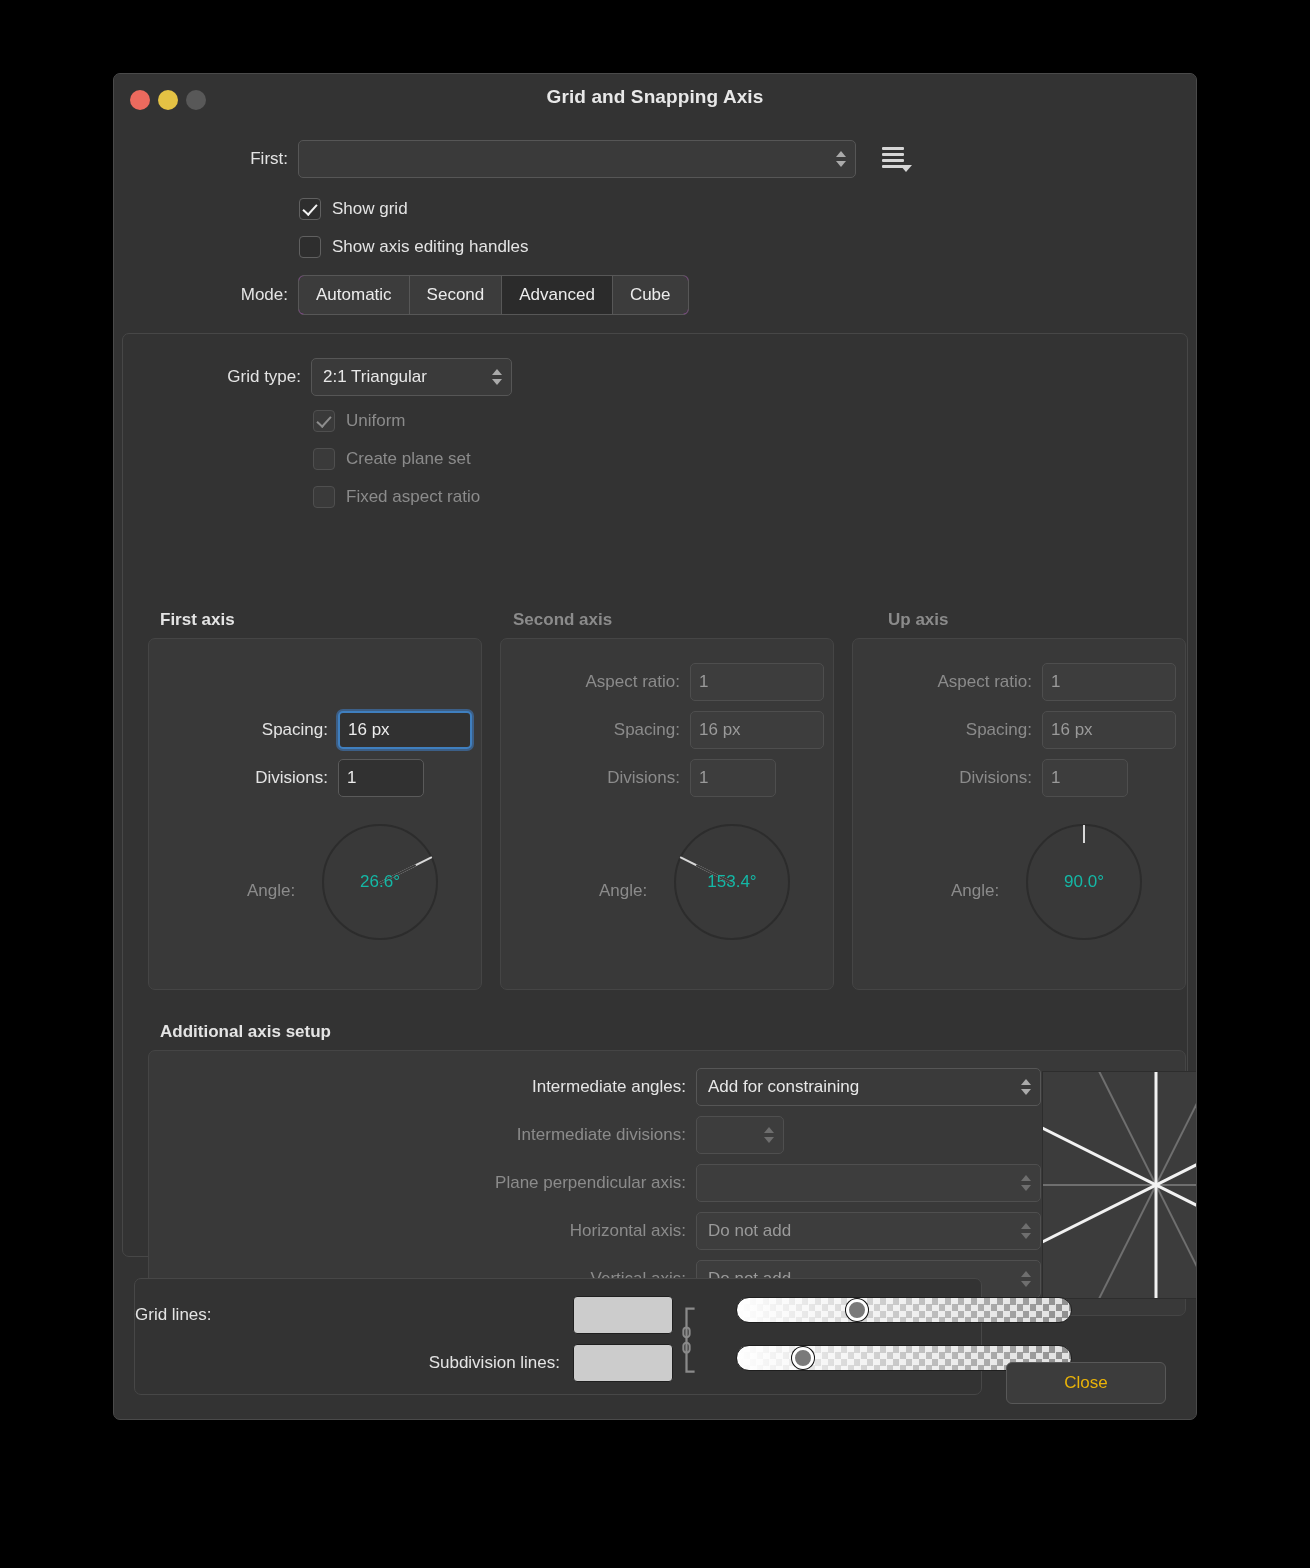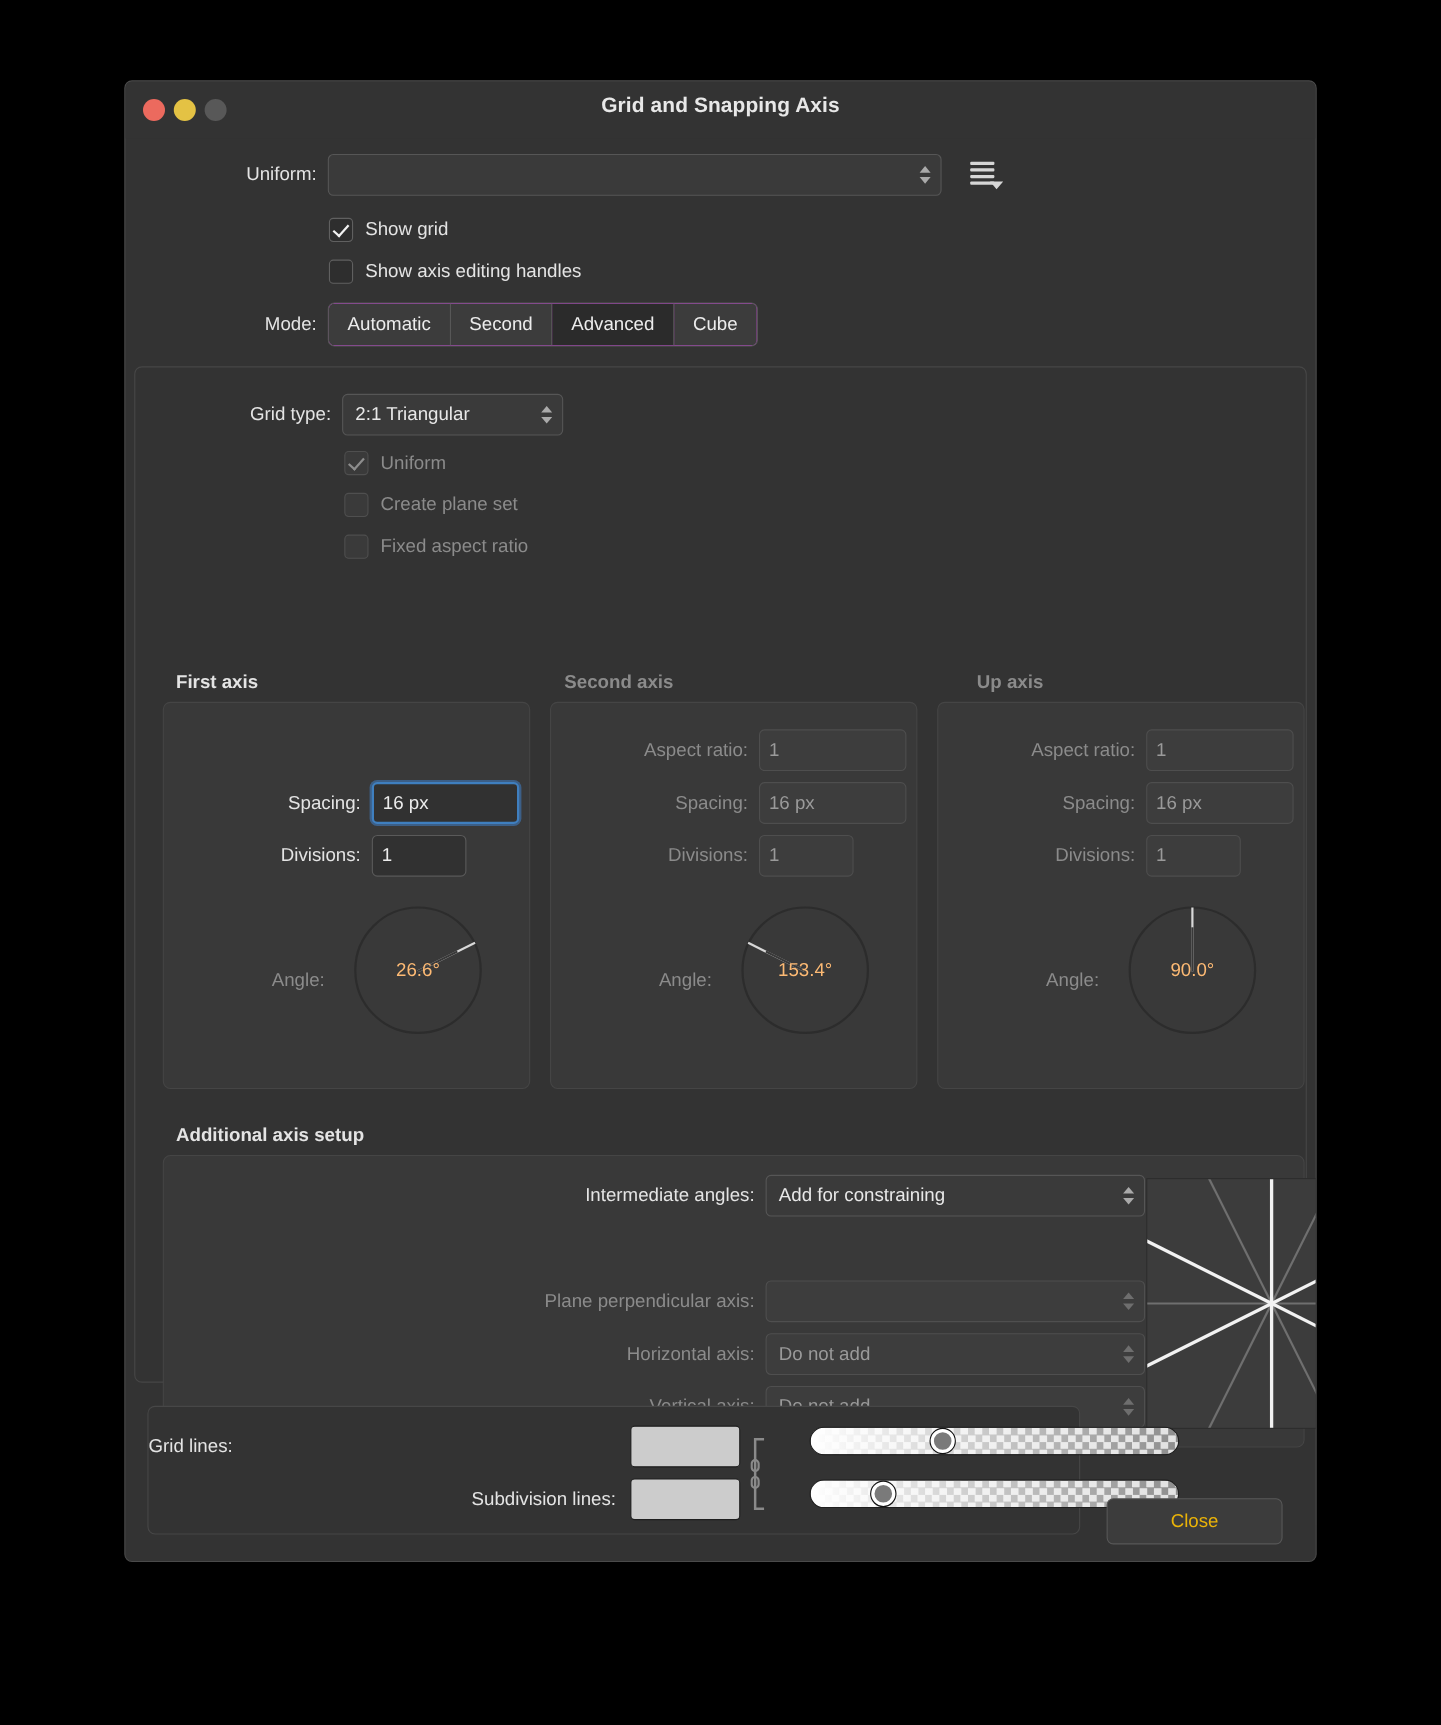--- a/index.html
+++ b/index.html
@@ -160,21 +160,21 @@
   
   .dial {
     position:absolute;
     width: 116px; height: 116px;
     border-radius:50%;
     border: 2px solid #2c2c2c;
     box-sizing:border-box;
   }
   .dial .val {
     position:absolute; left:0; right:0; top: 50%; transform: translateY(-50%);
-    text-align:center; color:#fdba74; font-size:17px;
+    text-align:center; color:#14b8a6; font-size:17px;
   }
   .needle {
     position:absolute; left: 50%; top: 50%;
     width: 58px; height: 2px; background:#d8d8d8;
     transform-origin: 0 50%;
   }
   .needle::before{
     content:""; position:absolute; left:0; top:0; width:40px; height:2px; background:#393939;
   }
 
@@ -239,21 +239,21 @@
     <div class="titlebar">
       <div class="lights">
         <div class="light red" style="background: rgb(236, 106, 94);"></div>
         <div class="light yellow" style="background: rgb(228, 194, 68);"></div>
         <div class="light grey" style="background: rgb(88, 88, 88);"></div>
       </div>
       <div class="win-title">Grid and Snapping Axis</div>
     </div>
 
     <div style="position:absolute; left:0; top:66px; width:100%; display:flex; align-items:center;">
-      <div class="lbl preset-label">Uniform:</div>
+      <div class="lbl preset-label">First:</div>
       <div class="combo preset-combo">
         <span></span>
         <span class="steppers">
           <span class="tri-up"></span>
             <span class="tri-dn"></span>
         </span>
       </div>
       <div class="preset-menu-btn">
         <div class="burger">
           <i></i>
@@ -393,20 +393,30 @@
           <div class="lbl" style="width:537px; text-align:right; padding-right:10px;">Intermediate angles:</div>
           <div class="combo" style="width:345px;">
             <span>Add for constraining</span>
             <span class="steppers">
               <span class="tri-up"></span>
                 <span class="tri-dn"></span>
             </span>
           </div>
         </div>
 
+        <div style="position:absolute; left:0; top:65px; width:100%; display:flex; align-items:center;">
+          <div class="lbl dim" style="width:537px; text-align:right; padding-right:10px;">Intermediate divisions:</div>
+          <div class="combo" style="width:88px; background:#3d3d3d; border-color:#4f4f4f;">
+            <span></span>
+            <span class="steppers">
+              <span class="tri-up dim"></span>
+                <span class="tri-dn dim"></span>
+            </span>
+          </div>
+        </div>
 
         <div style="position:absolute; left:0; top:113px; width:100%; display:flex; align-items:center;">
           <div class="lbl dim" style="width:537px; text-align:right; padding-right:10px;">Plane perpendicular axis:</div>
           <div class="combo" style="width:345px; background:#3d3d3d; border-color:#4f4f4f; color:#9a9a9a;">
             <span></span>
             <span class="steppers">
               <span class="tri-up dim"></span>
                 <span class="tri-dn dim"></span>
             </span>
           </div>

